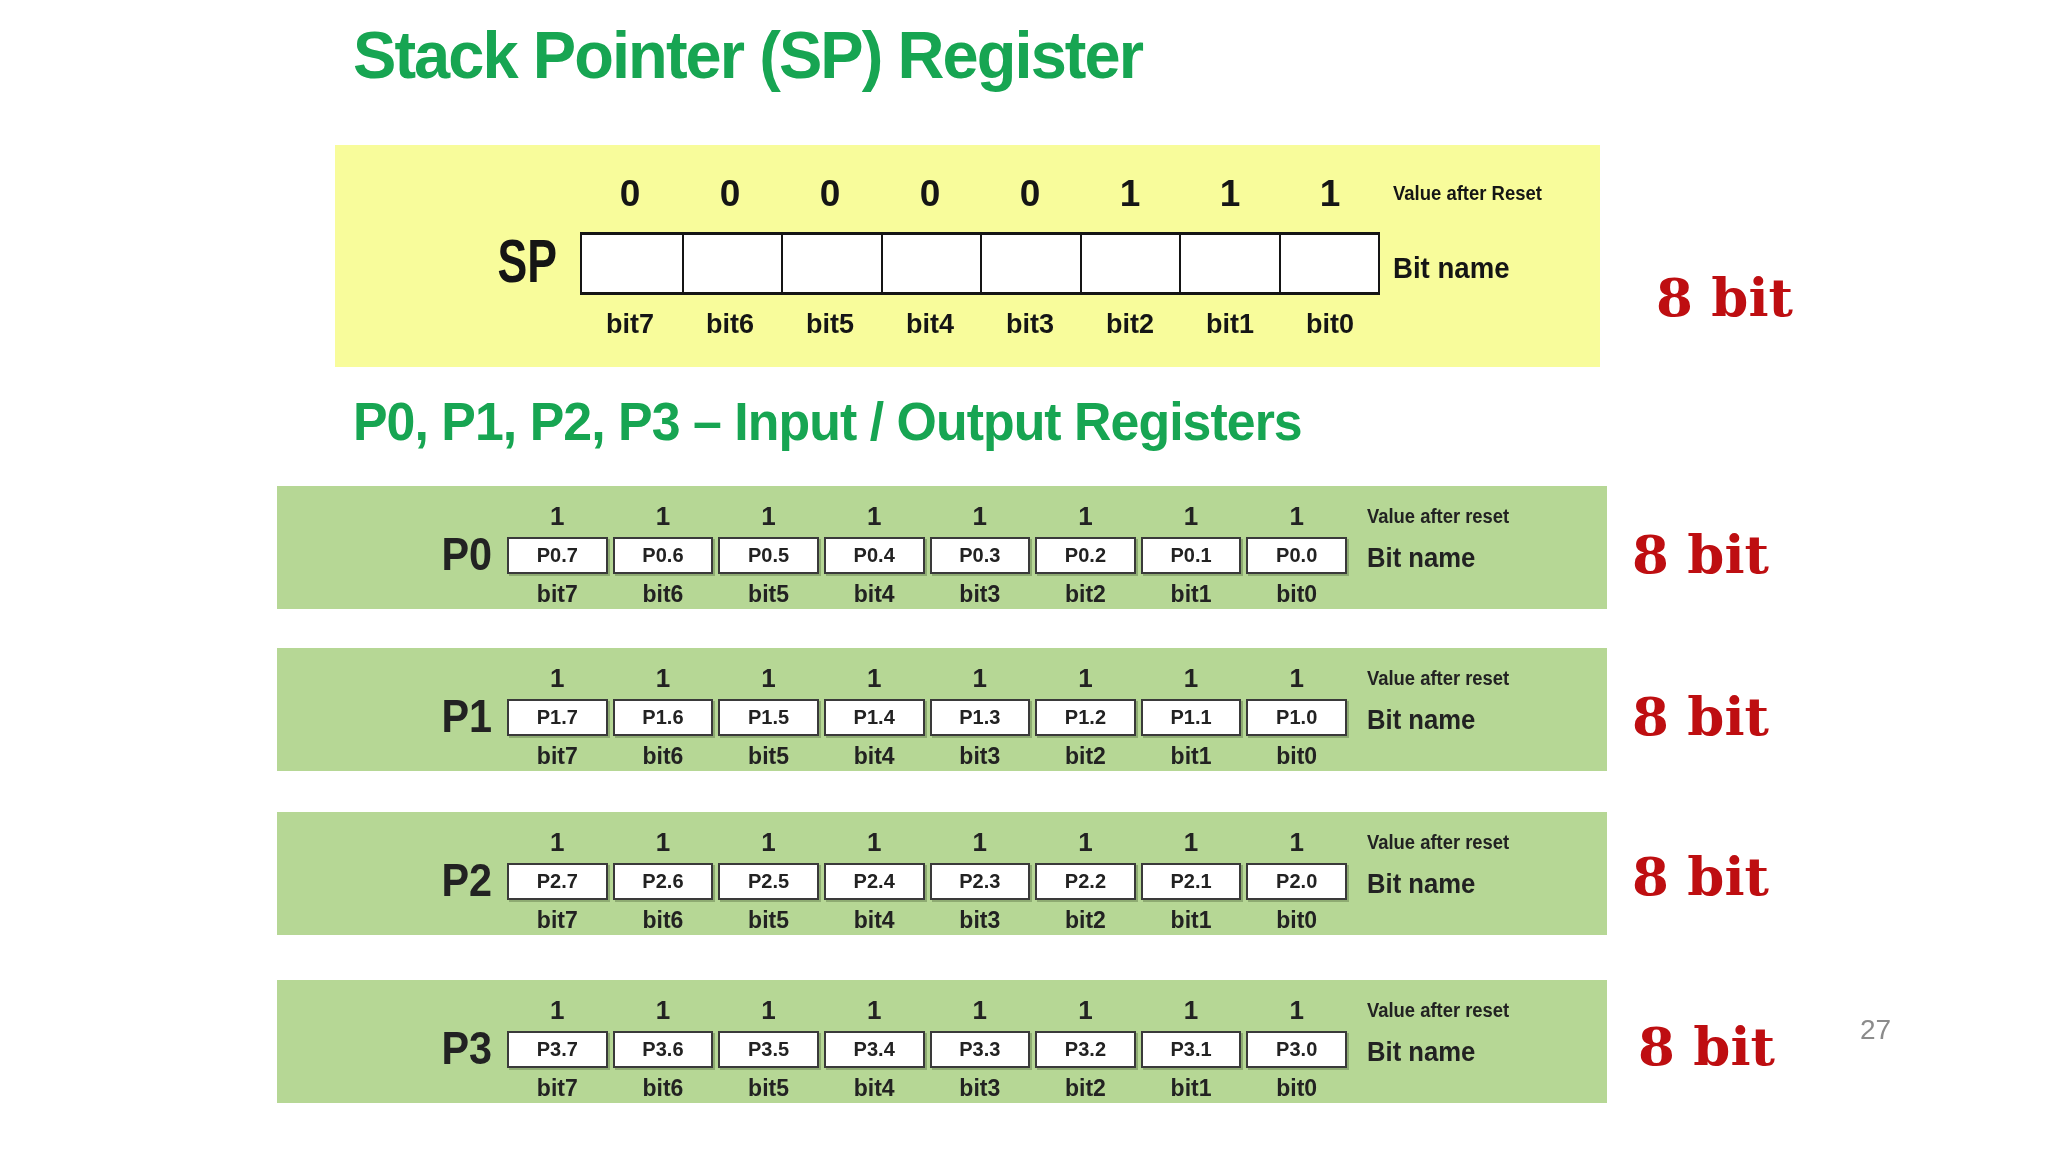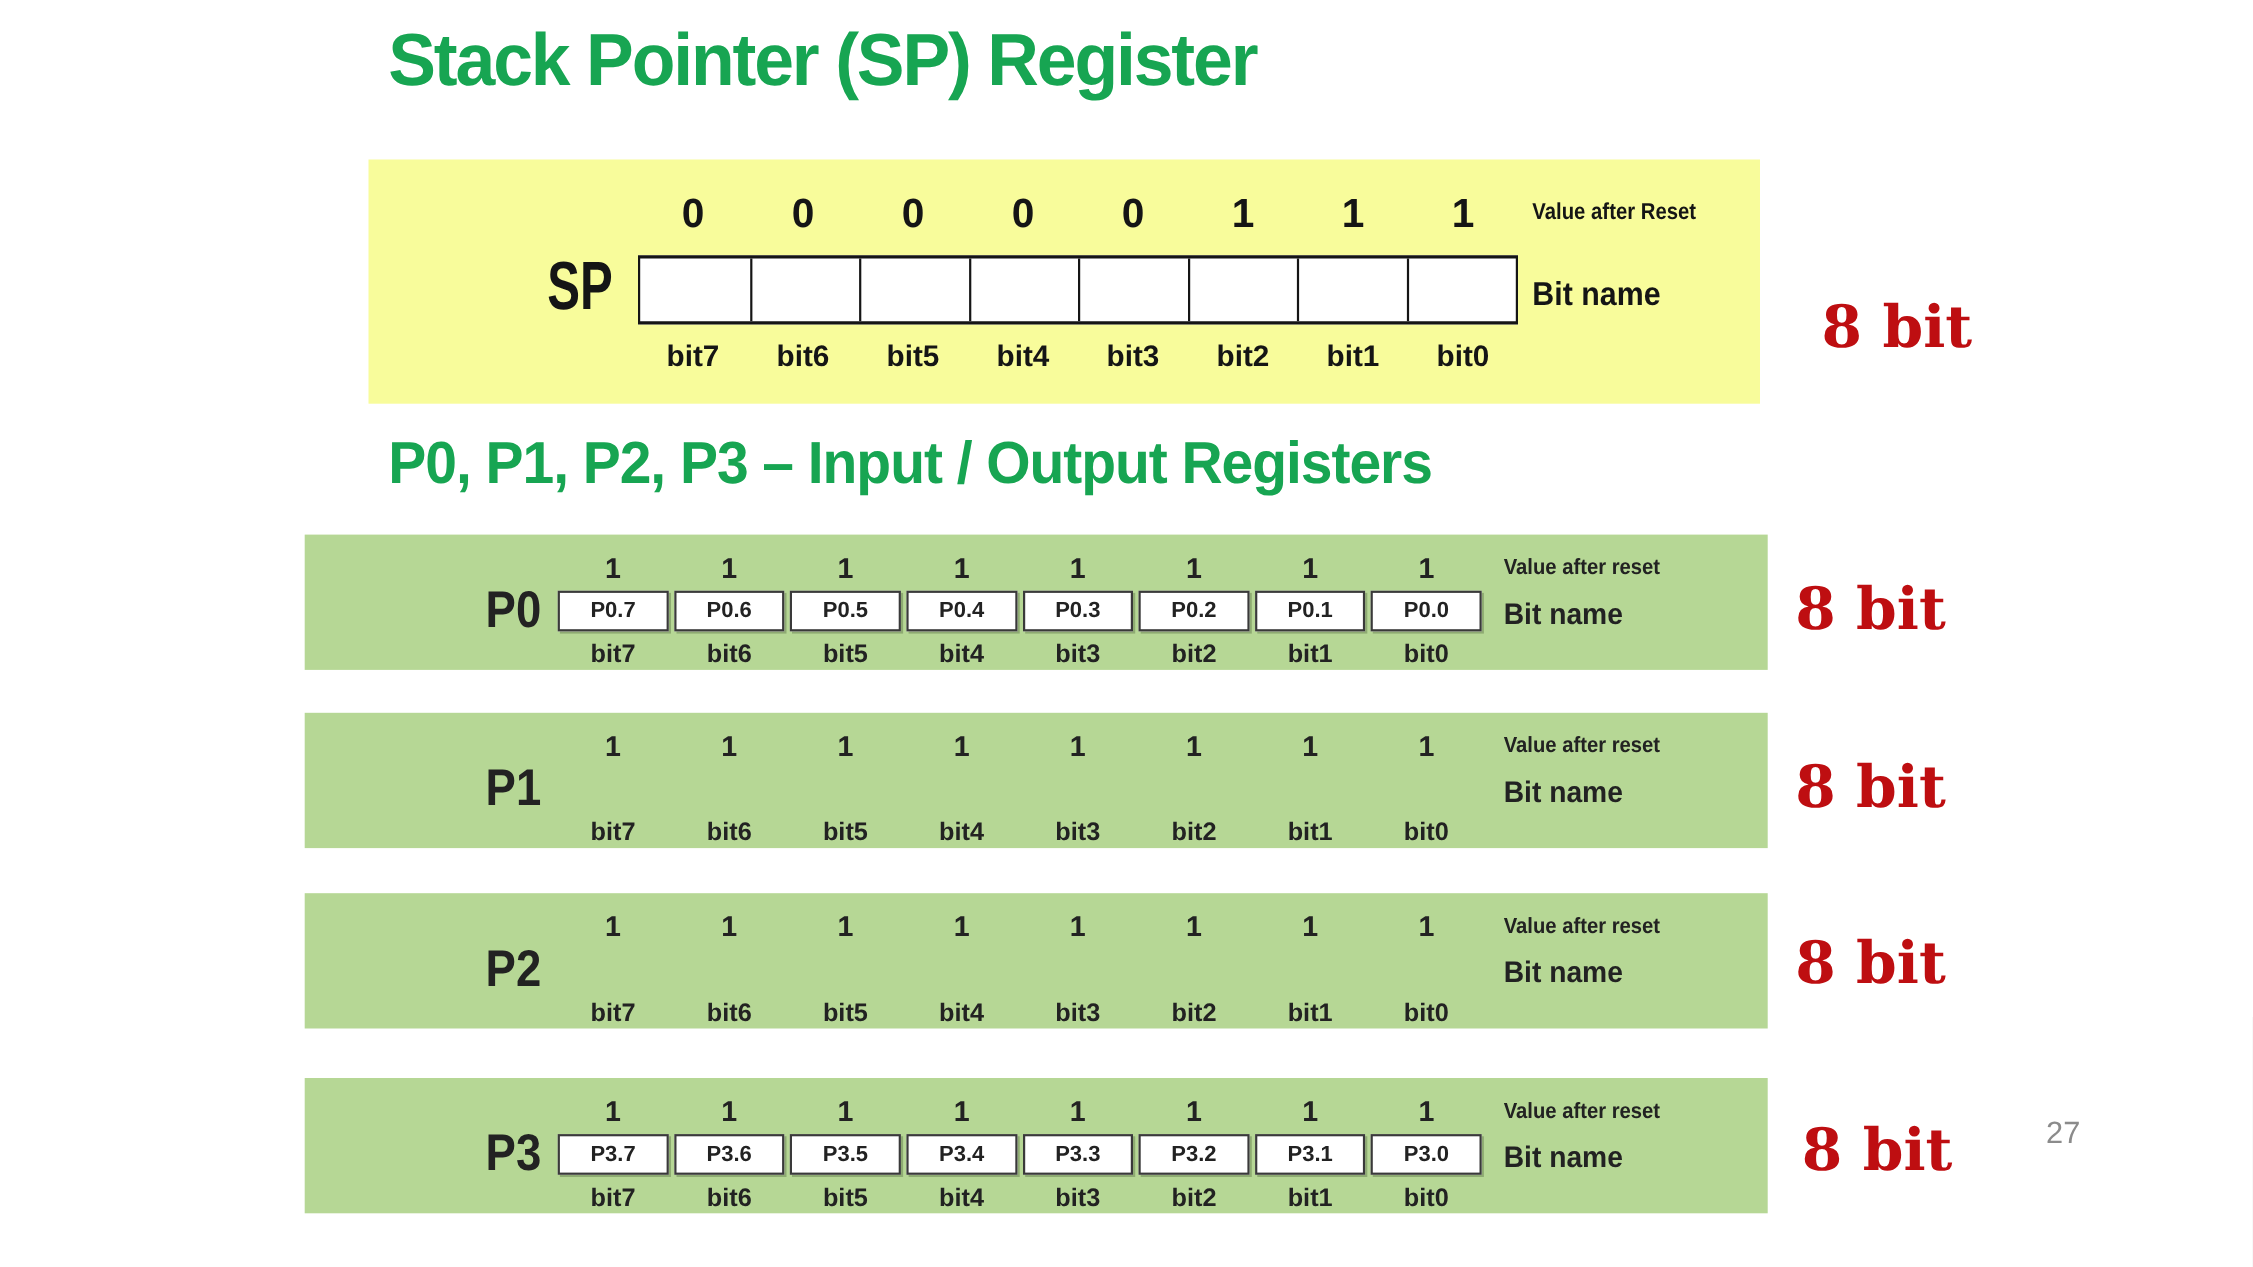--- a/index.html
+++ b/index.html
@@ -214,20 +214,30 @@
     <div class="port-values">
         <div>1</div>
         <div>1</div>
         <div>1</div>
         <div>1</div>
         <div>1</div>
         <div>1</div>
         <div>1</div>
         <div>1</div>
       </div>
+    <div class="port-cells">
+        <div>P1.7</div>
+        <div>P1.6</div>
+        <div>P1.5</div>
+        <div>P1.4</div>
+        <div>P1.3</div>
+        <div>P1.2</div>
+        <div>P1.1</div>
+        <div>P1.0</div>
+      </div>
     <div class="port-bits">
         <div>bit7</div>
         <div>bit6</div>
         <div>bit5</div>
         <div>bit4</div>
         <div>bit3</div>
         <div>bit2</div>
         <div>bit1</div>
         <div>bit0</div>
       </div>
@@ -240,20 +250,30 @@
     <div class="port-name">P2</div>
     <div class="port-values">
         <div>1</div>
         <div>1</div>
         <div>1</div>
         <div>1</div>
         <div>1</div>
         <div>1</div>
         <div>1</div>
         <div>1</div>
+      </div>
+    <div class="port-cells">
+        <div>P2.7</div>
+        <div>P2.6</div>
+        <div>P2.5</div>
+        <div>P2.4</div>
+        <div>P2.3</div>
+        <div>P2.2</div>
+        <div>P2.1</div>
+        <div>P2.0</div>
       </div>
     <div class="port-bits">
         <div>bit7</div>
         <div>bit6</div>
         <div>bit5</div>
         <div>bit4</div>
         <div>bit3</div>
         <div>bit2</div>
         <div>bit1</div>
         <div>bit0</div>

